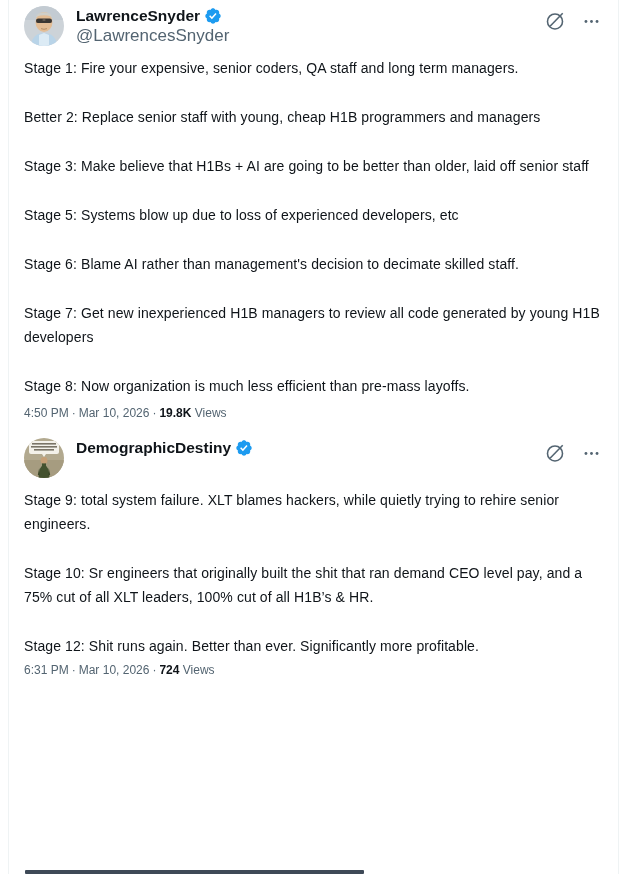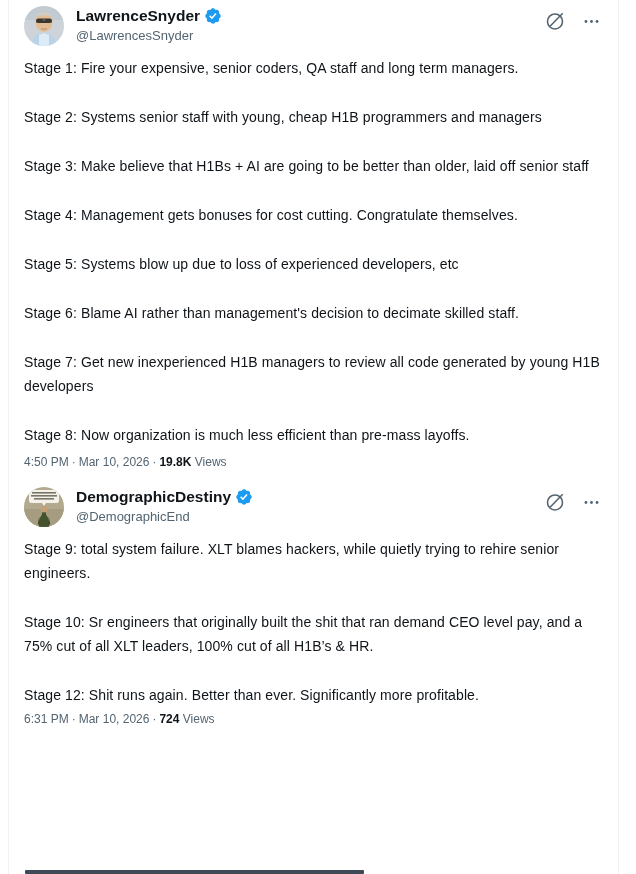--- a/index.html
+++ b/index.html
@@ -53,21 +53,21 @@
     gap: 3px;
   }
   .display-name {
     font-weight: bold;
     font-size: 15.5px;
     color: #0f1419;
     cursor: pointer;
   }
   .verified-badge { width: 18px; height: 18px; margin-left: 1px; }
   .handle {
-    font-size: 13px;
+    font-size: 17px;
     color: #536471;
     cursor: pointer;
   }
   .header-actions {
     margin-left: auto;
     display: flex;
     align-items: center;
     gap: 16px;
     padding-top: 4px;
     padding-right: 2px;
@@ -155,23 +155,22 @@
               <circle cx="5" cy="12" r="1.8" fill="currentColor"></circle>
               <circle cx="12" cy="12" r="1.8" fill="currentColor"></circle>
               <circle cx="19" cy="12" r="1.8" fill="currentColor"></circle>
             </svg>
           </button>
         </div>
       </header>
 
       <div class="tweet-body">
         <p>Stage 1: Fire your expensive, senior coders, QA staff and long term managers.</p>
-        <p>Stage 2: Systems senior staff with young, cheap H1B programmers and managers</p>
+        <p>Better 2: Replace senior staff with young, cheap H1B programmers and managers</p>
         <p>Stage 3: Make believe that H1Bs + AI are going to be better than older, laid off senior staff</p>
-        <p>Stage 4: Management gets bonuses for cost cutting. Congratulate themselves.</p>
         <p>Stage 5: Systems blow up due to loss of experienced developers, etc</p>
         <p>Stage 6: Blame AI rather than management's decision to decimate skilled staff.</p>
         <p>Stage 7: Get new inexperienced H1B managers to review all code generated by young H1B developers</p>
         <p>Stage 8: Now organization is much less efficient than pre-mass layoffs.</p>
       </div>
 
       <div class="timestamp-row">
         <span>4:50 PM</span><span class="sep">·</span><span>Mar 10, 2026</span><span class="sep">·</span><span class="views-count">19.8K</span> <span>Views</span>
       </div>
     </article>
@@ -194,21 +193,20 @@
             <path d="M24.8 30 L26.2 37 L24.2 37.4 Z" fill="#3c4829"></path>
           </svg>
         </div>
         <div class="id-block">
           <div class="name-row">
             <span class="display-name">DemographicDestiny</span>
             <svg class="verified-badge" viewBox="0 0 24 24">
               <path fill="#1d9bf0" d="M22.25 12c0-1.43-.88-2.67-2.19-3.34.46-1.39.2-2.9-.81-3.91s-2.52-1.27-3.91-.81c-.66-1.31-1.91-2.19-3.34-2.19s-2.67.88-3.33 2.19c-1.4-.46-2.91-.2-3.92.81s-1.26 2.52-.8 3.91c-1.31.67-2.2 1.91-2.2 3.34s.89 2.67 2.2 3.34c-.46 1.39-.21 2.9.8 3.91s2.52 1.26 3.91.81c.67 1.31 1.91 2.19 3.34 2.19s2.68-.88 3.34-2.19c1.39.45 2.9.2 3.91-.81s1.27-2.52.81-3.91c1.31-.67 2.19-1.91 2.19-3.34zm-11.71 4.2L6.8 12.46l1.41-1.42 2.26 2.26 4.8-5.23 1.47 1.36-6.2 6.77z"></path>
             </svg>
           </div>
-          <span class="handle">@DemographicEnd</span>
         </div>
         <div class="header-actions">
           <button class="icon-btn">
             <svg width="22" height="22" viewBox="0 0 24 24">
               <circle cx="12" cy="12.5" r="8.2" fill="none" stroke="currentColor" stroke-width="1.7"></circle>
               <line x1="20.4" y1="3.6" x2="6.6" y2="17.8" stroke="currentColor" stroke-width="1.7"></line>
             </svg>
           </button>
           <button class="icon-btn">
             <svg width="19" height="19" viewBox="0 0 24 24">

